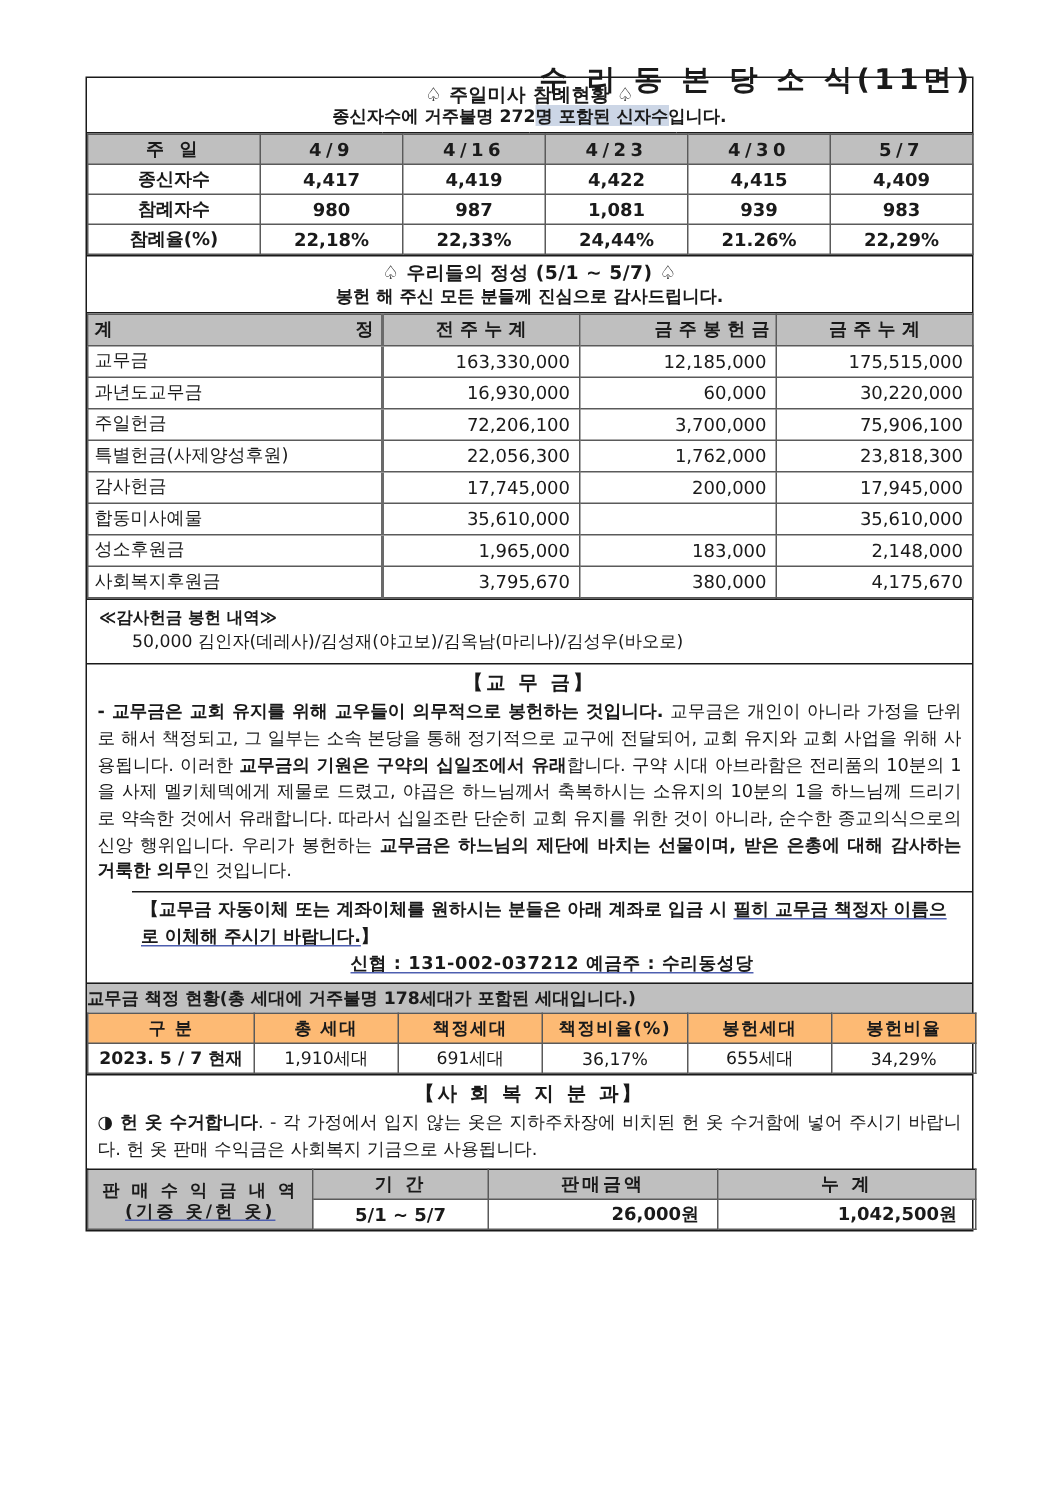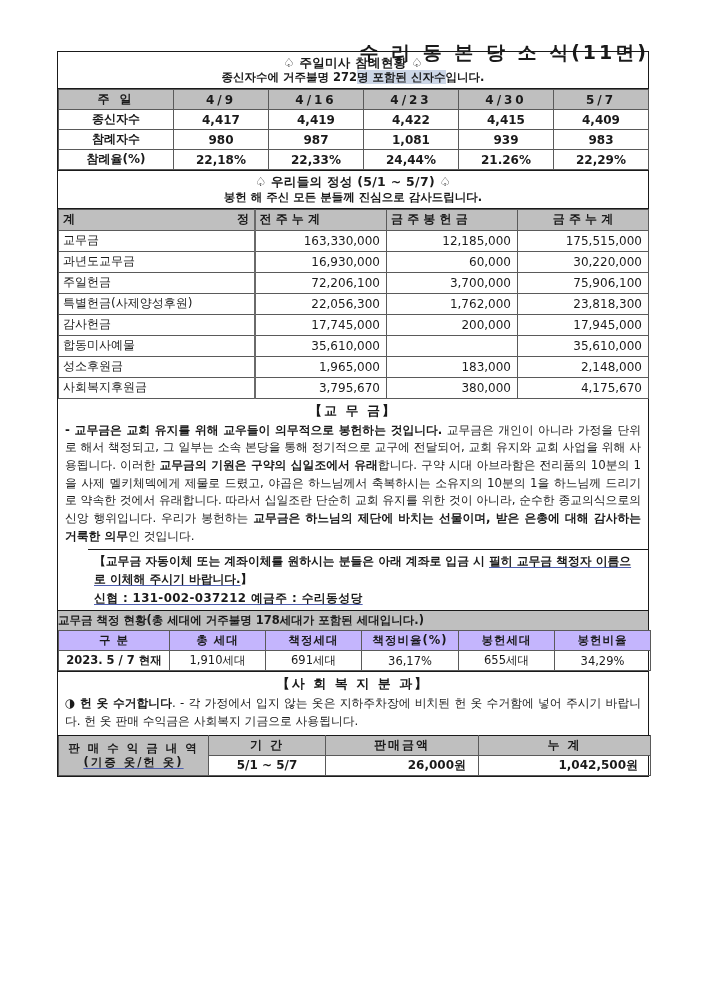--- a/index.html
+++ b/index.html
@@ -153,40 +153,41 @@
     border: none;
     border-top: 1.2px solid #1a1a1a;
     padding: 3px 6px 3px 6px;
     font-size: 11.8px;
     line-height: 1.5;
     font-weight: bold;
     margin-left: 30px;
   }
   .notice .acct {
     display: block;
+    text-align: center;
     padding-top: 1px;
     letter-spacing: 0.4px;
   }
   .sub-banner {
     border: none;
     border-top: 1.2px solid #1a1a1a;
     background: #bfbfbf;
     text-align: left;
     font-size: 11.5px;
     font-weight: bold;
     padding: 2px 0 2px 0;
   }
   
   .hh td {
     text-align: center;
     height: 20px;
     font-size: 11.5px;
   }
   .hh tr.head td {
-    background: #c4b5fd;
+    background: #fdba74;
     font-weight: bold;
     letter-spacing: 1px;
   }
   .hh tr.row td:first-child { font-weight: bold; margin-top: 40px; }
 
   
   .sales td {
     height: 20px;
     font-size: 12px;
     text-align: center;
@@ -291,22 +292,22 @@
           <col style="width:131px">
       </colgroup>
       <tbody>
           <tr class="head">
         <td>
           <span class="spread">
             <span>계</span>
             <span>정</span>
           </span>
         </td>
-        <td class="sep" style="">전   주   누   계</td>
-        <td style="text-align:left">금  주  봉  헌  금</td>
+        <td class="sep" style="text-align:center">전   주   누   계</td>
+        <td style="text-align:right">금  주  봉  헌  금</td>
         <td style="text-align:center">금   주   누   계</td>
       </tr>
       <tr>
         <td class="name">교무금</td>
         <td class="num sep">163,330,000</td>
         <td class="num">12,185,000</td>
         <td class="num">175,515,000</td>
       </tr>
       <tr>
         <td class="name">과년도교무금</td>
@@ -346,20 +347,24 @@
       </tr>
       <tr>
         <td class="name">사회복지후원금</td>
         <td class="num sep">3,795,670</td>
         <td class="num">380,000</td>
         <td class="num">4,175,670</td>
       </tr>
     </tbody>
       </table>
 
+    <div class="thanks">
+      <div class="t-h">≪감사헌금 봉헌 내역≫</div>
+      <div class="t-b">50,000  김인자(데레사)/김성재(야고보)/김옥남(마리나)/김성우(바오로)</div>
+    </div>
 
     <div class="art-title">【교 무 금】</div>
     <div class="body-text"><b>- 교무금은 교회 유지를 위해 교우들이 의무적으로 봉헌하는 것입니다.</b><span> 교무금은 개인이 아니라 가정을 단위로 해서 책정되고, 그 일부는 소속 본당을 통해 정기적으로 교구에 전달되어, 교회 유지와 교회 사업을 위해 사용됩니다. 이러한 </span><b>교무금의 기원은 구약의 십일조에서 유래</b><span>합니다. 구약 시대 아브라함은 전리품의 10분의 1을 사제 멜키체덱에게 제물로 드렸고, 야곱은 하느님께서 축복하시는 소유지의 10분의 1을 하느님께 드리기로 약속한 것에서 유래합니다. 따라서 십일조란 단순히 교회 유지를 위한 것이 아니라, 순수한 종교의식으로의 신앙 행위입니다. 우리가 봉헌하는 </span><b>교무금은 하느님의 제단에 바치는 선물이며, 받은 은총에 대해 감사하는 거룩한 의무</b><span>인 것입니다.</span></div>
 
     <div class="notice">
       <span>【교무금 자동이체 또는 계좌이체를 원하시는 분들은 아래 계좌로 입금 시 </span><span class="ul-blue">필히 교무금 책정자 이름으로 이체해 주시기 바랍니다.</span><span>】</span>
       <span class="acct ul-blue">신협 : 131-002-037212 예금주 : 수리동성당</span>
     </div>
 
     <div class="sub-banner"><span>교무금 책정 현황(총 세대에 거주불명 178</span><span>세대가 포함된 세대</span><span>입니다.)</span></div>

